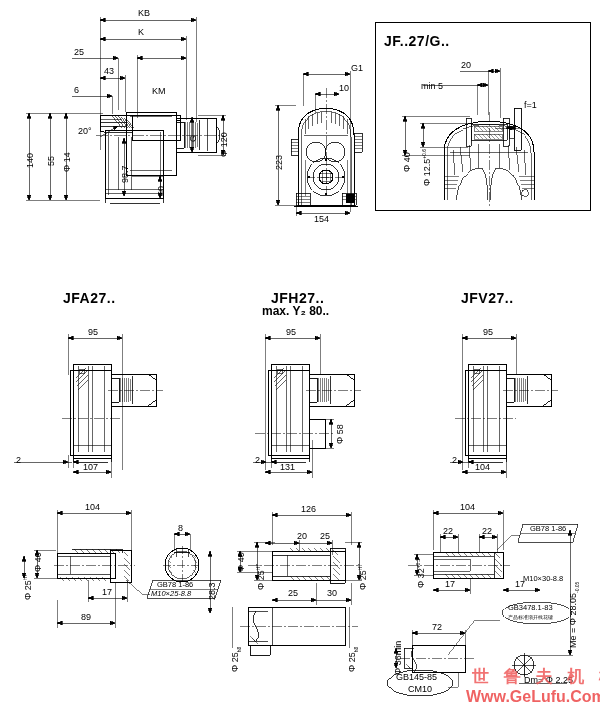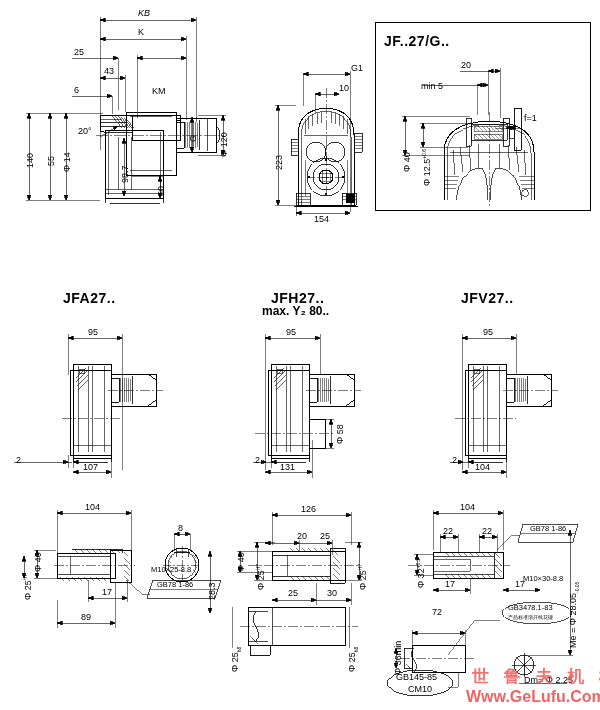--- a/index.html
+++ b/index.html
@@ -740,21 +740,21 @@
   <path d="M570 530 l-2 5 l4 0 z" fill="#000"></path>
   <path d="M570 655 l-2 -5 l4 0 z" fill="#000"></path>
   <path d="M528 655 L573 655" stroke-width="0.5"></path>
 
   <path d="M524 655 L524 676" stroke-width="0.5"></path>
   <path d="M519 683 L567 683" stroke-width="0.6"></path>
 
   </g>
 </svg>
 
-<div class="lbl" style="left:138px;top:9px;font-style:italic;">KB</div>
+<div class="lbl" style="left:138px;top:9px;">KB</div>
 <div class="lbl" style="left:138px;top:28px;">K</div>
 <div class="lbl" style="left:152px;top:47px;margin-top:40px;">KM</div>
 <div class="lbl" style="left:74px;top:48px;">25</div>
 <div class="lbl" style="left:104px;top:67px;">43</div>
 <div class="lbl" style="left:74px;top:86px;">6</div>
 <div class="lbl rot" style="left:26px;top:168px;">140</div>
 <div class="lbl rot" style="left:47px;top:166px;">55</div>
 <div class="lbl rot" style="left:63px;top:172px;">Φ 14</div>
 <div class="lbl" style="left:78px;top:127px;">20°</div>
 <div class="lbl rot" style="left:121px;top:183px;">98.7</div>
@@ -763,21 +763,21 @@
 <div class="lbl rot" style="left:220px;top:157px;">Φ 120</div>
 
 <div class="lbl" style="left:320px;top:64px;padding-left:31px;">G1</div>
 <div class="lbl" style="left:339px;top:84px;">10</div>
 <div class="lbl rot" style="left:275px;top:170px;">223</div>
 <div class="lbl" style="left:314px;top:215px;">154</div>
 
 <div class="title" style="left:384px;top:33px;">JF..27/G..</div>
 <div class="lbl" style="left:461px;top:61px;">20</div>
 <div class="lbl" style="left:421px;top:82px;">min 5</div>
-<div class="lbl" style="left:524px;top:114px;">f=1</div>
+<div class="lbl" style="left:524px;top:101px;">f=1</div>
 <div class="lbl rot" style="left:403px;top:172px;">Φ 40</div>
 <div class="rot" style="position:absolute;left:421px;top:186px;font-size:9px;white-space:nowrap;"><span>Φ 12.5</span><span class="sup">+0.6</span></div>
 
 <div class="title" style="left:63px;top:290px;">JFA27..</div>
 <div class="title" style="left:271px;top:290px;">JFH27..</div>
 <div class="sub" style="left:262px;top:304px;">max. Y₂ 80..</div>
 <div class="title" style="left:461px;top:290px;">JFV27..</div>
 
 <div class="lbl" style="left:88px;top:328px;">95</div>
 <div class="lbl" style="left:16px;top:456px;">2</div>
@@ -793,40 +793,40 @@
 <div class="lbl" style="left:475px;top:463px;">104</div>
 
 <div class="lbl" style="left:85px;top:503px;">104</div>
 <div class="lbl rot" style="left:34px;top:572px;">Φ 40</div>
 <div class="rot" style="position:absolute;left:22px;top:600px;font-size:9px;white-space:nowrap;"><span>Φ 25</span><span class="sup">H7</span></div>
 <div class="lbl" style="left:102px;top:588px;">17</div>
 <div class="lbl" style="left:81px;top:613px;">89</div>
 <div class="lbl" style="left:178px;top:524px;">8</div>
 <div class="lbl rot" style="left:208px;top:600px;">28.3</div>
 <div class="lbl sm" style="left:157px;top:581px;">GB78 1-86</div>
-<div class="lbl sm" style="left:151px;top:566px;">M10×25-8.8</div>
+<div class="lbl sm" style="left:151px;top:590px;font-style:italic;">M10×25-8.8</div>
 
 <div class="lbl" style="left:301px;top:505px;">126</div>
 <div class="lbl" style="left:297px;top:532px;">20</div>
 <div class="lbl" style="left:320px;top:532px;">25</div>
 <div class="rot" style="position:absolute;left:255px;top:590px;font-size:9px;white-space:nowrap;"><span>Φ 25</span><span class="sup">H7</span></div>
 <div class="rot" style="position:absolute;left:357px;top:590px;font-size:9px;white-space:nowrap;"><span>Φ 25</span><span class="sup">H7</span></div>
 <div class="lbl rot" style="left:237px;top:572px;">Φ 40</div>
 <div class="lbl" style="left:288px;top:589px;">25</div>
 <div class="lbl" style="left:327px;top:589px;">30</div>
 <div class="rot" style="position:absolute;left:230px;top:672px;font-size:9px;white-space:nowrap;"><span>Φ 25</span><span class="sub2">h8</span></div>
 <div class="rot" style="position:absolute;left:347px;top:672px;font-size:9px;white-space:nowrap;"><span>Φ 25</span><span class="sub2">h8</span></div>
 
 <div class="lbl" style="left:460px;top:503px;">104</div>
 <div class="lbl" style="left:443px;top:527px;">22</div>
 <div class="lbl" style="left:482px;top:527px;">22</div>
 <div class="rot" style="position:absolute;left:415px;top:588px;font-size:9px;white-space:nowrap;"><span>Φ 32</span><span class="sup">+0.1</span></div>
 <div class="lbl" style="left:445px;top:580px;">17</div>
 <div class="lbl" style="left:515px;top:580px;">17</div>
-<div class="lbl" style="left:432px;top:608px;">72</div>
+<div class="lbl" style="left:432px;top:623px;">72</div>
 <div class="lbl rot" style="left:394px;top:675px;">Φ 36min</div>
 <div class="rot" style="position:absolute;left:568px;top:648px;font-size:9px;white-space:nowrap;"><span>Me = Φ 28.05</span><span class="sub2">-0.05</span></div>
 <div class="lbl" style="left:524px;top:676px;">Dm= Φ 2.25</div>
 <div class="lbl sm" style="left:530px;top:525px;">GB78 1-86</div>
 <div class="lbl sm" style="left:523px;top:534px;margin-top:41px;">M10×30-8.8</div>
 <div class="lbl sm" style="left:508px;top:604px;">GB3478.1-83</div>
 <div class="lbl tiny" style="left:508px;top:615px;">产品标准渐开线花键</div>
 <div class="lbl" style="left:396px;top:673px;">GB145-85</div>
 <div class="lbl" style="left:408px;top:685px;">CM10</div>
 

